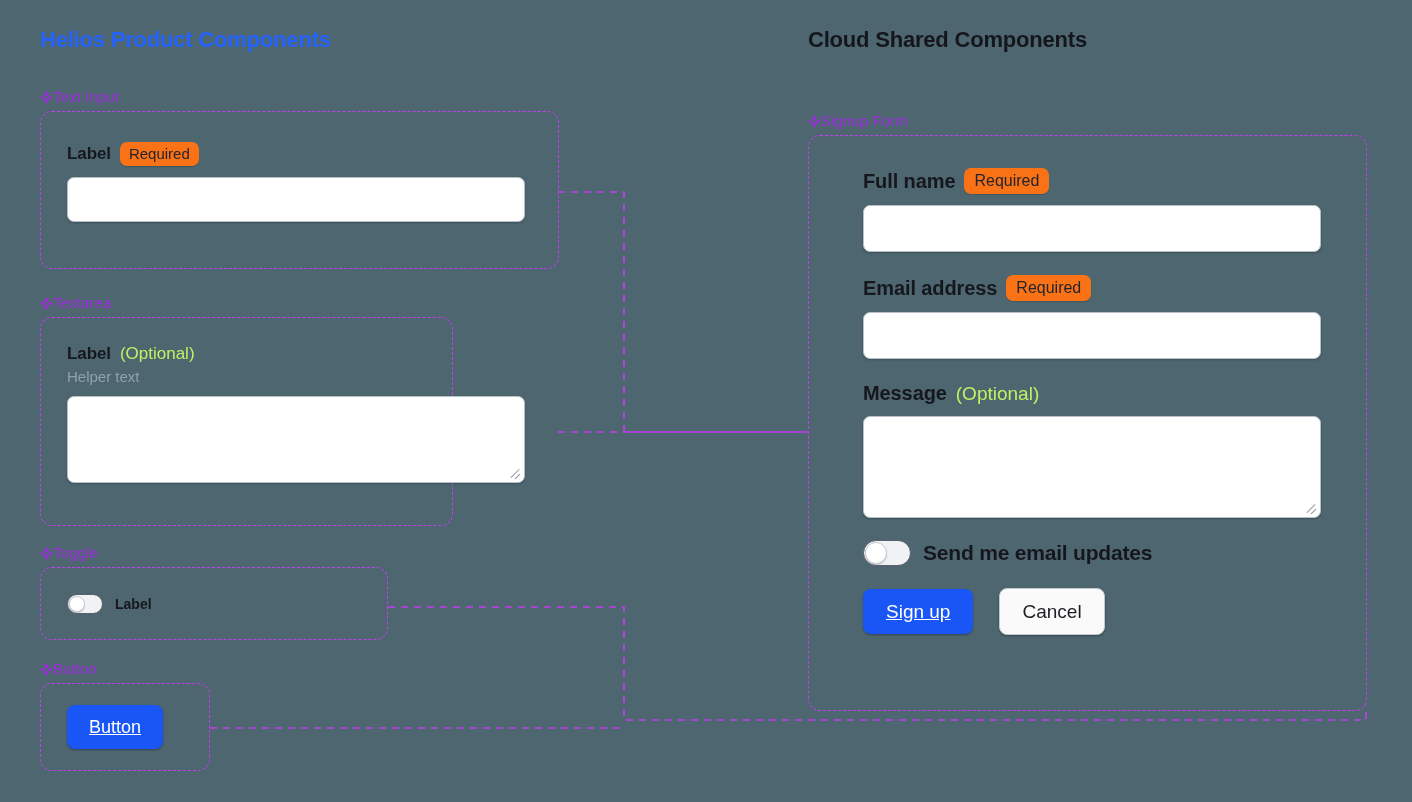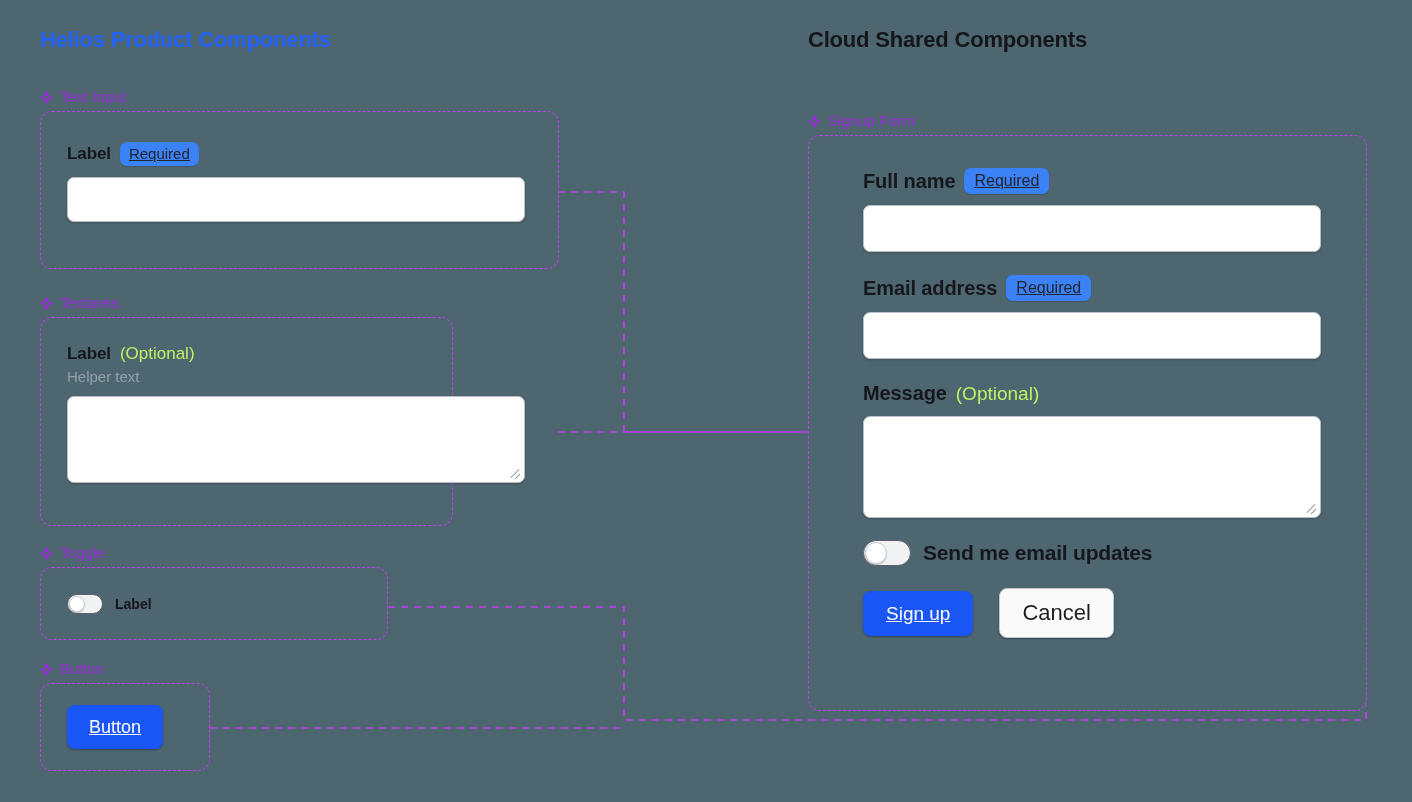--- a/index.html
+++ b/index.html
@@ -39,21 +39,20 @@
     line-height: 28px;
   }
   #panel-left .panel-title  { color: #2563ff; }
   #panel-right .panel-title { color: #15161c; }
 
   
   .section { position: absolute; }
   .section-head {
     display: flex;
     align-items: center;
-    gap: 7px;
     height: 18px;
     margin-bottom: 5px;
   }
   .diamond-icon {
     width: 13px; height: 13px;
     flex: 0 0 13px;
     display: block;
   }
   .section-label {
     color: #9b2bdd;
@@ -79,30 +78,29 @@
   }
   .field-label {
     font-size: 17px;
     font-weight: 700;
     color: #16171d;
     letter-spacing: -0.1px;
     white-space: nowrap;
   }
   .field-label.lg { font-size: 20px; }
   .badge {
-    background: #3b82f6;
+    background: #f97316;
     color: #23242b;
     font-size: 15px;
     font-weight: 400;
     border-radius: 7px;
     padding: 3px 9px 4px;
     line-height: 17px;
     white-space: nowrap;
     box-shadow: 0 1px 1px rgba(20,22,30,0.18);
-    text-decoration: underline;
   }
   .badge.lg { font-size: 16px; padding: 4px 10px 5px; }
   .muted {
     color: #bef264;
     font-size: 17px;
     font-weight: 400;
     white-space: nowrap;
   }
   .muted.lg { font-size: 19px; }
   .helper {
@@ -195,21 +193,21 @@
     background: #1a56f5;
     color: #ffffff;
     font-size: 19px;
     padding: 13px 23px;
     text-decoration: underline;
   }
   .btn-primary.sm { font-size: 18px; padding: 13px 22px; }
   .btn-secondary {
     background: #fafafa;
     color: #1d1e24;
-    font-size: 22px;
+    font-size: 19px;
     padding: 13px 22px;
     border: 1px solid #c3c8ce;
   }
   .btn-row { display: flex; align-items: center; gap: 26px; }
 </style>
 </head>
 <body>
 
 <svg id="connectors" viewBox="0 0 1412 802" width="1412" height="802">
   <g fill="none" stroke="#c43df0" stroke-width="1.7" stroke-dasharray="7 6">

